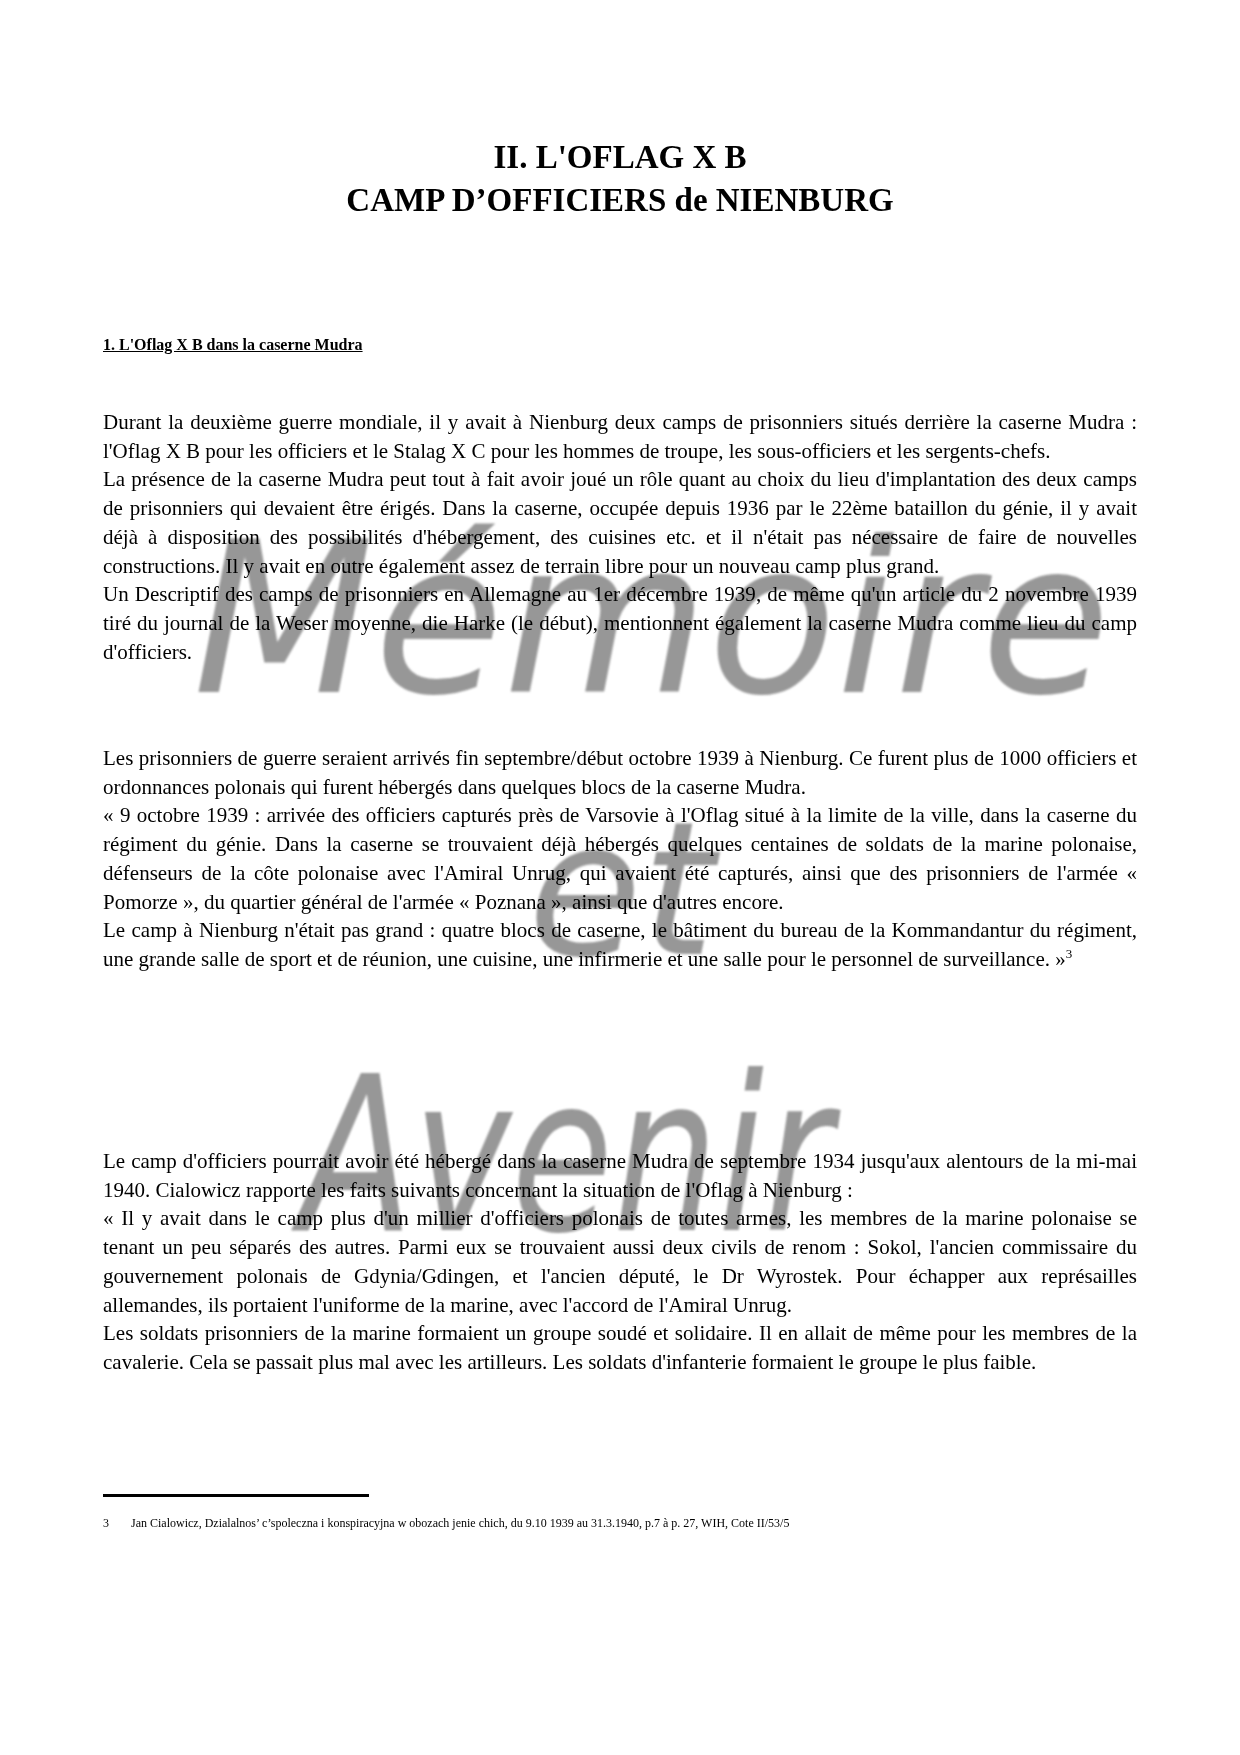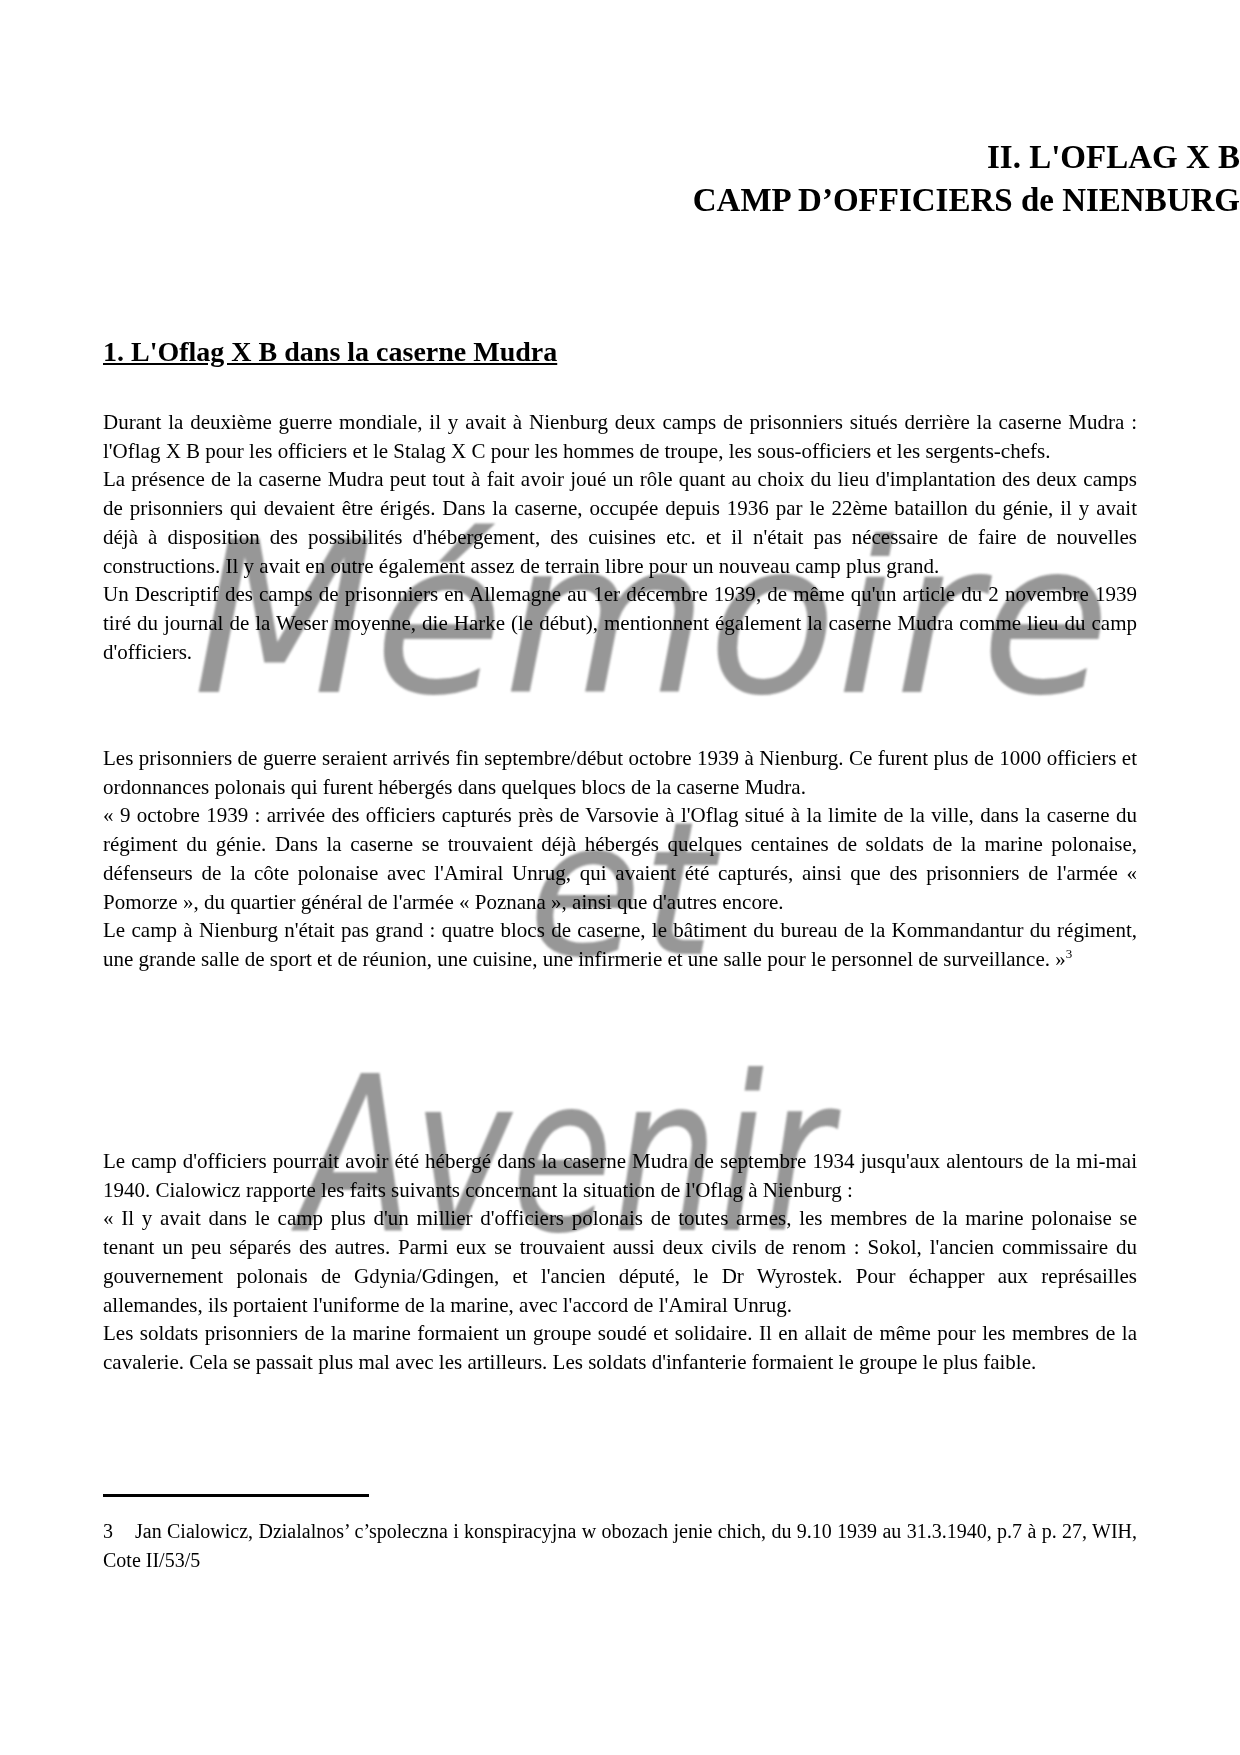--- a/index.html
+++ b/index.html
@@ -10,30 +10,30 @@
     background: #ffffff;
     color: #000000;
     font-family: "Liberation Serif", serif;
     overflow: hidden;
   }
   .title-block {
     position: absolute;
     top: 136px;
     left: 0;
     width: 1240px;
-    text-align: right;
+    text-align: center;
     font-weight: bold;
     font-size: 33px;
     line-height: 43px;
   }
   .section-heading {
     position: absolute;
     top: 336px;
     left: 103px;
-    font-size: 28px;
+    font-size: 16px;
     font-weight: bold;
     text-decoration: underline;
   }
   .text-block {
     position: absolute;
     left: 103px;
     width: 1034px;
     font-size: 21px;
     line-height: 28.7px;
     text-align: justify;
@@ -42,21 +42,21 @@
   .block-a { top: 408px; }
   .block-b { top: 744px; }
   .block-c { top: 1147px; }
   .it { }
   sup.fn-ref { font-size: 13px; line-height: 0; vertical-align: super; }
   .footnote-block {
     position: absolute;
     left: 103px;
     top: 1494px;
     width: 1034px;
-    font-size: 20px;
+    font-size: 12px;
     line-height: 29px;
     text-align: justify;
   }
   .footnote-rule {
     width: 266px;
     border-top: 3px solid #000000;
     margin-bottom: 10px;
   }
   .fn-marker { margin-right: 22px; }
   .watermark {

